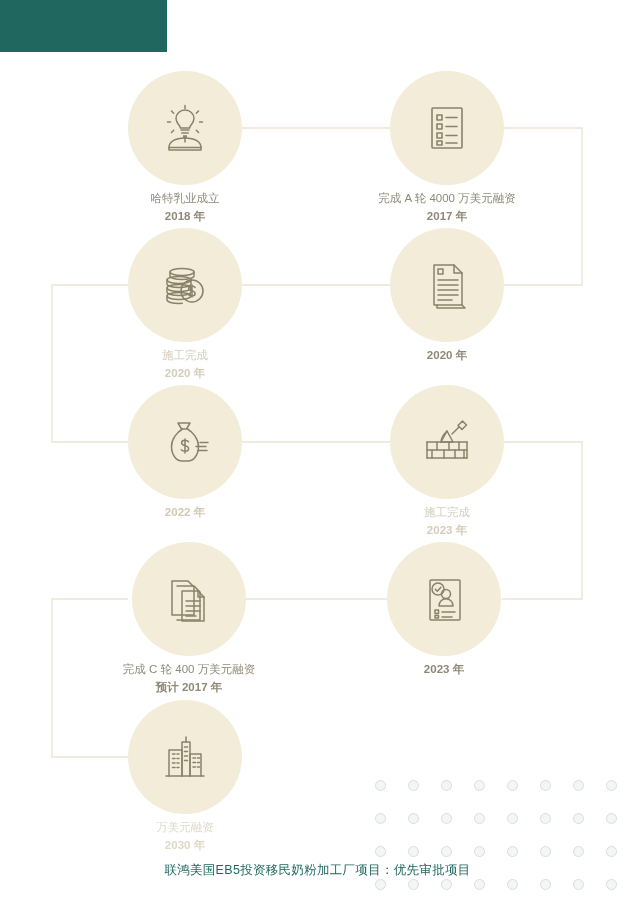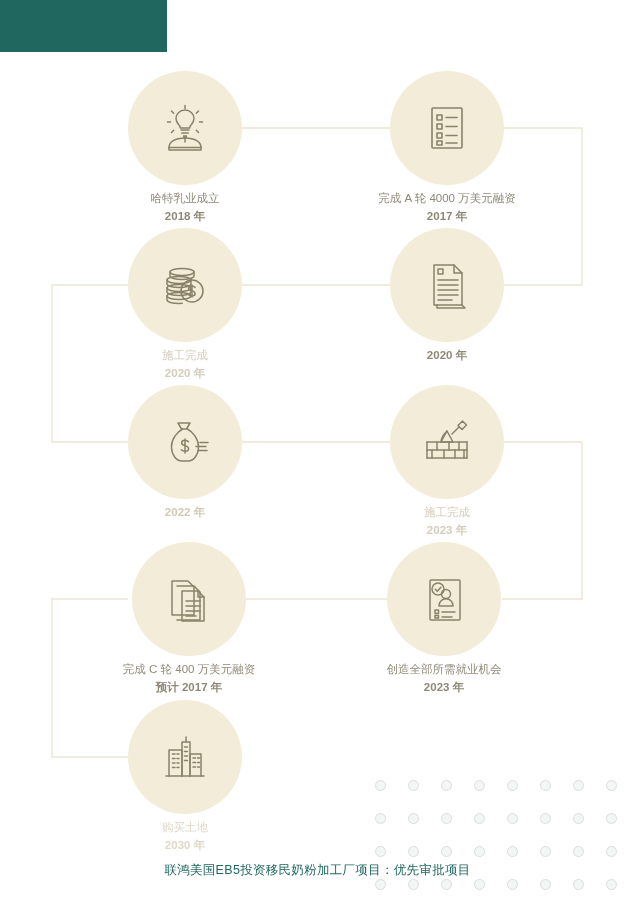--- a/index.html
+++ b/index.html
@@ -249,40 +249,39 @@
           <path d="M18.3 17.2l2 2 3.6-4"></path>
           <circle cx="29" cy="22" r="4.5"></circle>
           <path d="M22 34c0-4.3 3.2-7.2 7-7.2s7 2.9 7 7.2z"></path>
           <rect x="18" y="38" width="3.5" height="3.5"></rect>
           <path d="M25 40h13"></path>
           <rect x="18" y="43.5" width="3.5" height="2.5"></rect>
           <path d="M25 45h10"></path>
         </svg>
       </div>
       <div class="label">
-        <span class="ttl">创造全部所需就业机会</span>
         <span class="yr">2023 年</span>
       </div>
     </div>
 
     <div class="node" style="left:185px;top:757px">
       <div class="circle">
         <svg class="icon-svg" width="54" height="54" viewBox="0 0 54 54" fill="none" stroke="#8a8169" stroke-width="1.5" stroke-linecap="round" stroke-linejoin="round">
           <path d="M11 46V20h13v26"></path>
           <path d="M24 46V12h8v34"></path>
           <path d="M32 46V24h11v22"></path>
           <path d="M28 12V7"></path>
           <path d="M8 46h38"></path>
           <path d="M14.5 24h2.5M19 24h2M14.5 28.5h2.5M19 28.5h2M14.5 33h2.5M19 33h2M14.5 37.5h2.5M19 37.5h2"></path>
           <path d="M26.5 17h3M26.5 21.5h3M26.5 26h3M26.5 30.5h3"></path>
           <path d="M35 28h2.5M39.5 28h2M35 32.5h2.5M39.5 32.5h2M35 37h2.5M39.5 37h2"></path>
         </svg>
       </div>
       <div class="label faint3">
-        <span class="ttl">购买土地</span>
+        <span class="ttl">万美元融资</span>
         <span class="yr">2030 年</span>
       </div>
     </div>
 
   </div>
 
   <div class="caption">联鸿美国EB5投资移民奶粉加工厂项目：优先审批项目</div>
 
 </div>
 

